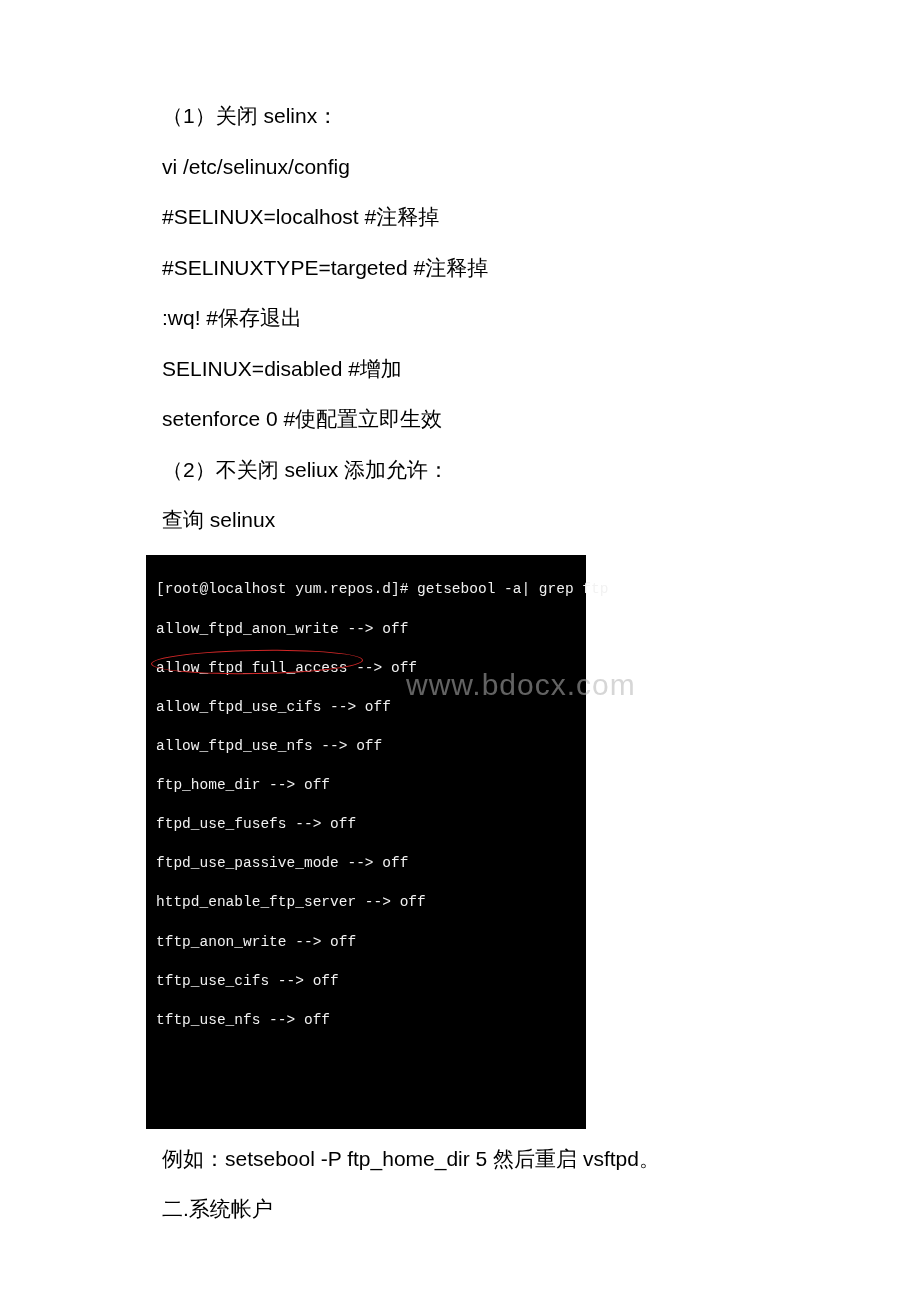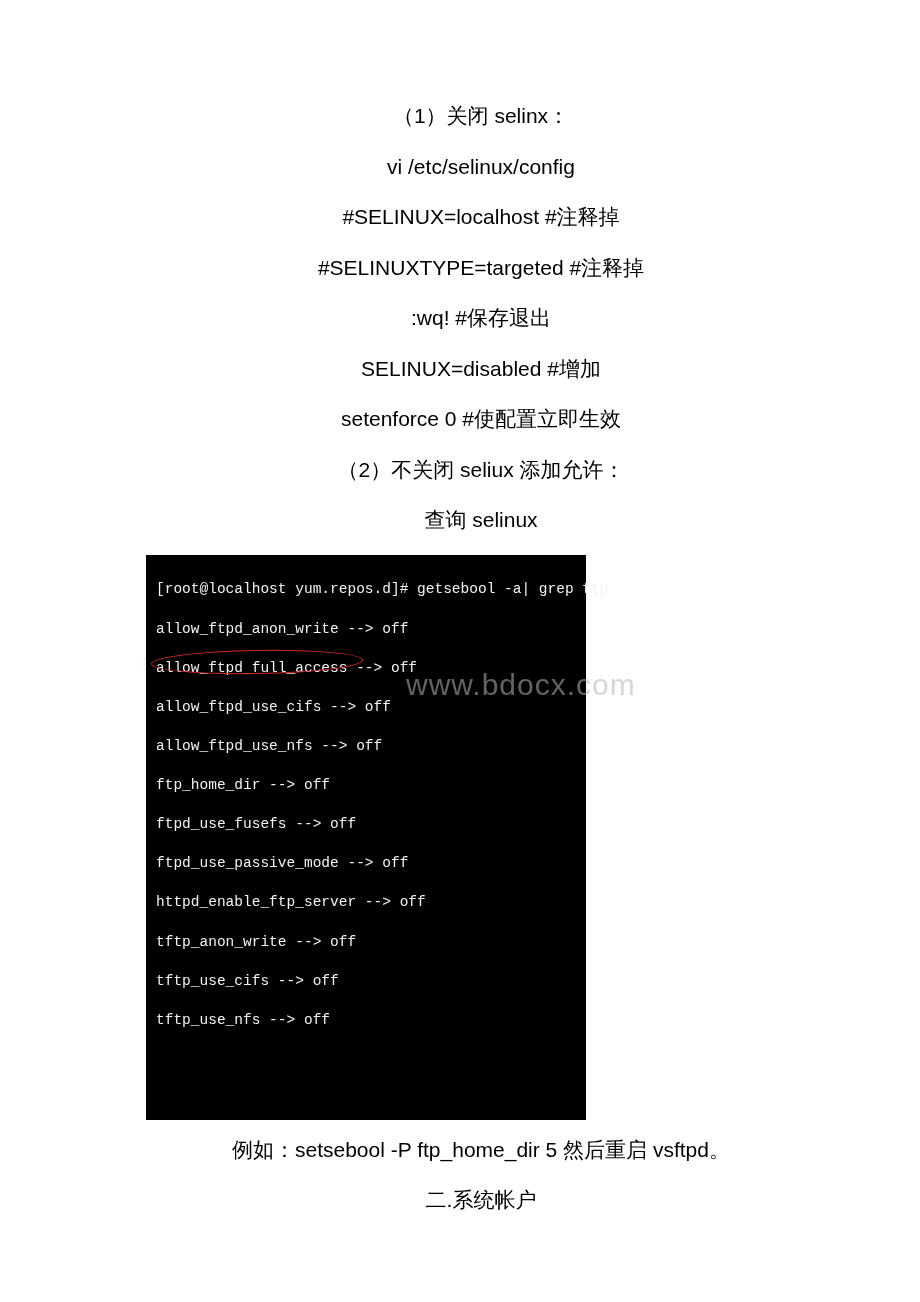--- a/index.html
+++ b/index.html
@@ -12,29 +12,28 @@
   .page {
     padding: 90px 120px 60px 120px;
     box-sizing: border-box;
   }
   .para {
     font-size: 21px;
     line-height: 1.55;
     color: #000;
     margin: 10px 0 18px 0;
     text-indent: 2em;
-    text-align: center;
   }
   .terminal {
     background: #000000;
     color: #f2f2f2;
     font-family: "Courier New", monospace;
     font-size: 14.5px;
     line-height: 1.35;
-    padding: 6px 10px 11px 10px;
+    padding: 6px 10px 20px 10px;
     margin: 6px 4px 14px 26px;
     width: 420px;
     white-space: pre;
     position: relative;
   }
   .term-line {
     display: block;
   }
   .ellipse {
     position: absolute;

